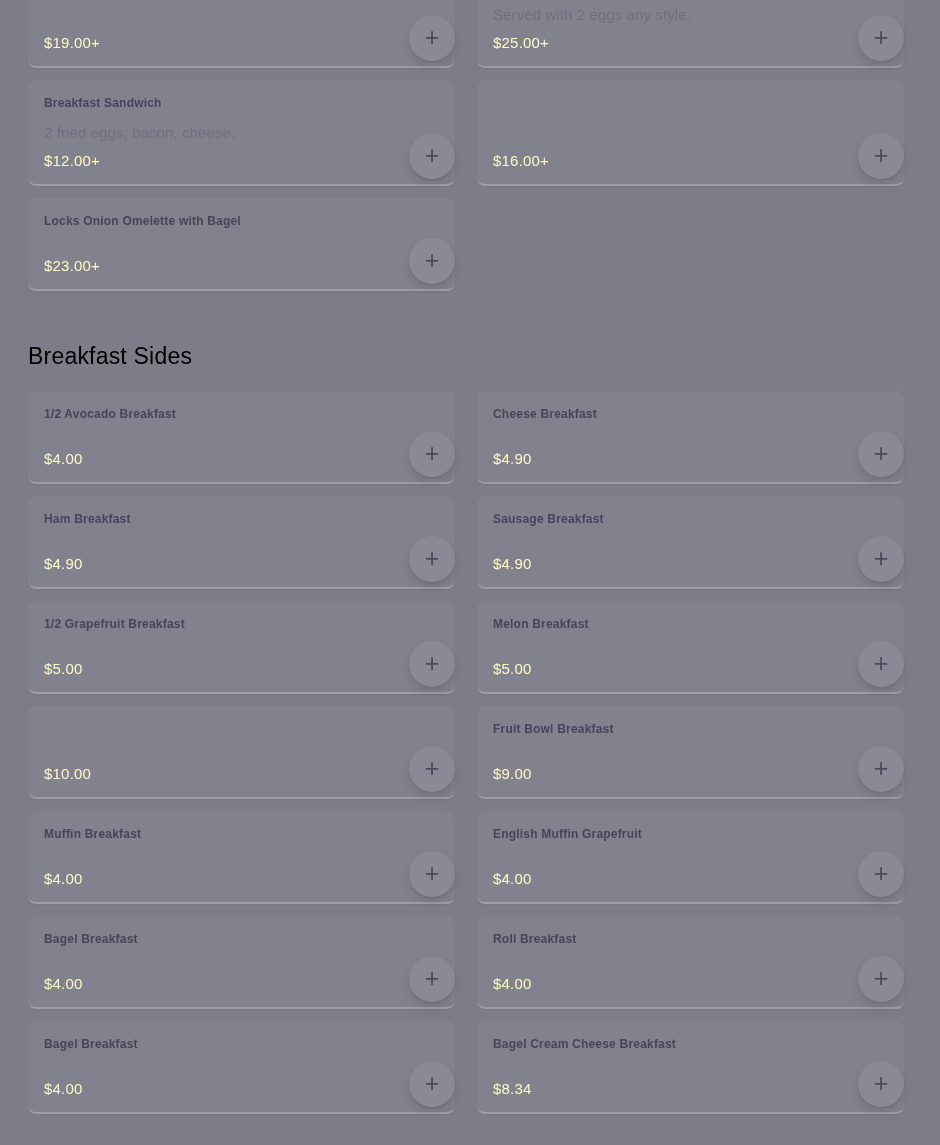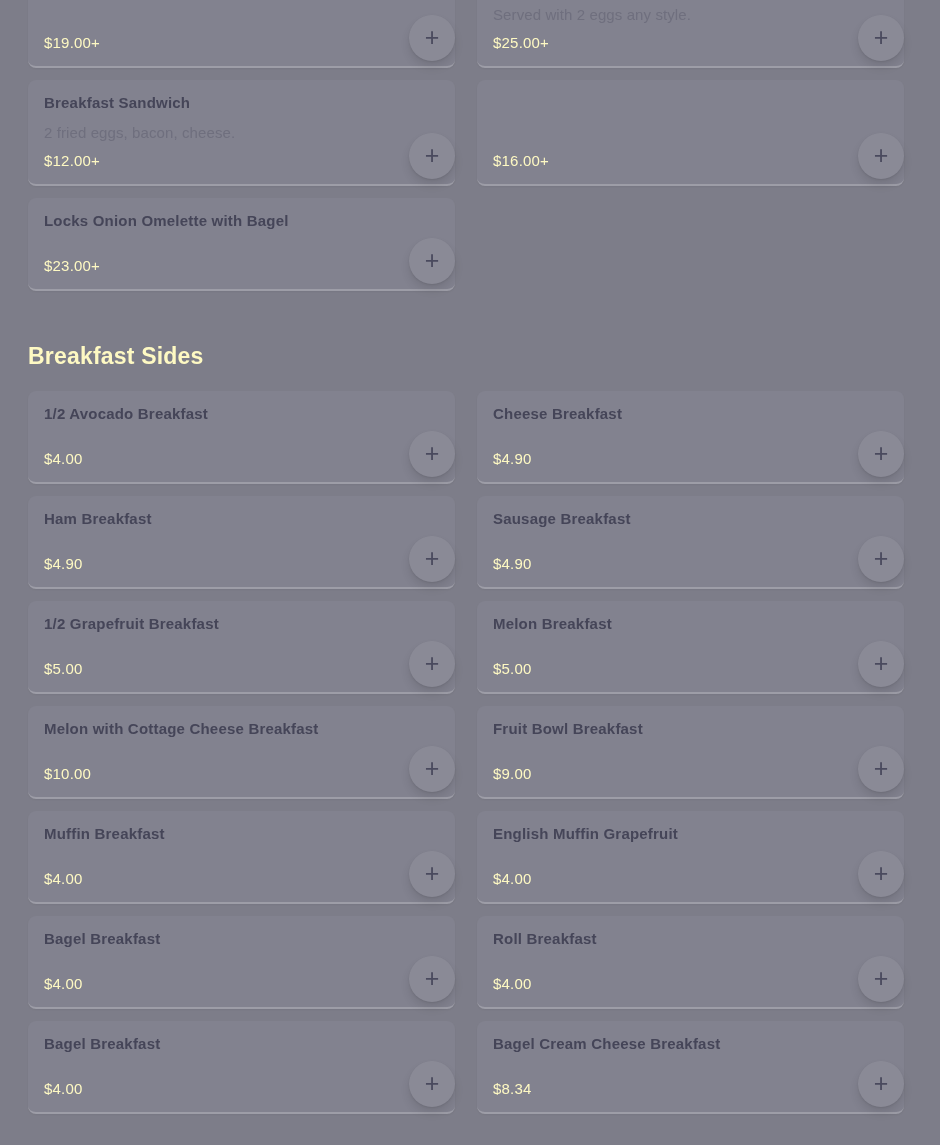--- a/index.html
+++ b/index.html
@@ -29,21 +29,21 @@
     padding:14px 64px 14px 16px;
     min-height:93px;
     display:flex;
     flex-direction:column;
     align-items:flex-start;
     cursor:pointer;
   }
   .card.tall { min-height:106px; }
 
   .item-name {
-    font-size:15px; font-weight:700; line-height:18px;
+    font-size:12px; font-weight:700; line-height:18px;
     letter-spacing:0.2px; color:#454558;
   }
   .item-desc {
     font-size:15px; font-weight:400; line-height:18px;
     letter-spacing:0.1px; color:#6f6f7e; margin-top:12px;
   }
   .item-price {
     font-size:15px; font-weight:400; line-height:18px;
     letter-spacing:0.2px; color:#fef9c3; margin-top:auto;
   }
@@ -56,22 +56,22 @@
     box-shadow:0 6px 10px rgba(0,0,0,0.10), 0 1px 2px rgba(0,0,0,0.08);
     display:flex; align-items:center; justify-content:center;
     cursor:pointer;
   }
   .add-btn span {
     color:#4a4a5e; font-size:25px; font-weight:400; line-height:1;
     transform:translateY(-1px);
   }
 
   .section-heading {
-    font-size:23px; font-weight:700; letter-spacing:0.2px;
-    color:#fef9c3;
+    font-size:23px; font-weight:400; letter-spacing:0.2px;
+    color:#000000;
     margin:52px 0 21px 0;
   }
 </style>
 </head>
 <body>
 
 <div class="page">
 
   <div class="menu-grid first">
 
@@ -162,21 +162,20 @@
 
     <div class="card">
       <div class="item-name">Melon Breakfast</div>
       <div class="item-price">$5.00</div>
       <button class="add-btn">
         <span>+</span>
       </button>
     </div>
 
     <div class="card">
-      <div class="item-name">Melon with Cottage Cheese Breakfast</div>
       <div class="item-price">$10.00</div>
       <button class="add-btn">
         <span>+</span>
       </button>
     </div>
 
     <div class="card">
       <div class="item-name">Fruit Bowl Breakfast</div>
       <div class="item-price">$9.00</div>
       <button class="add-btn">

